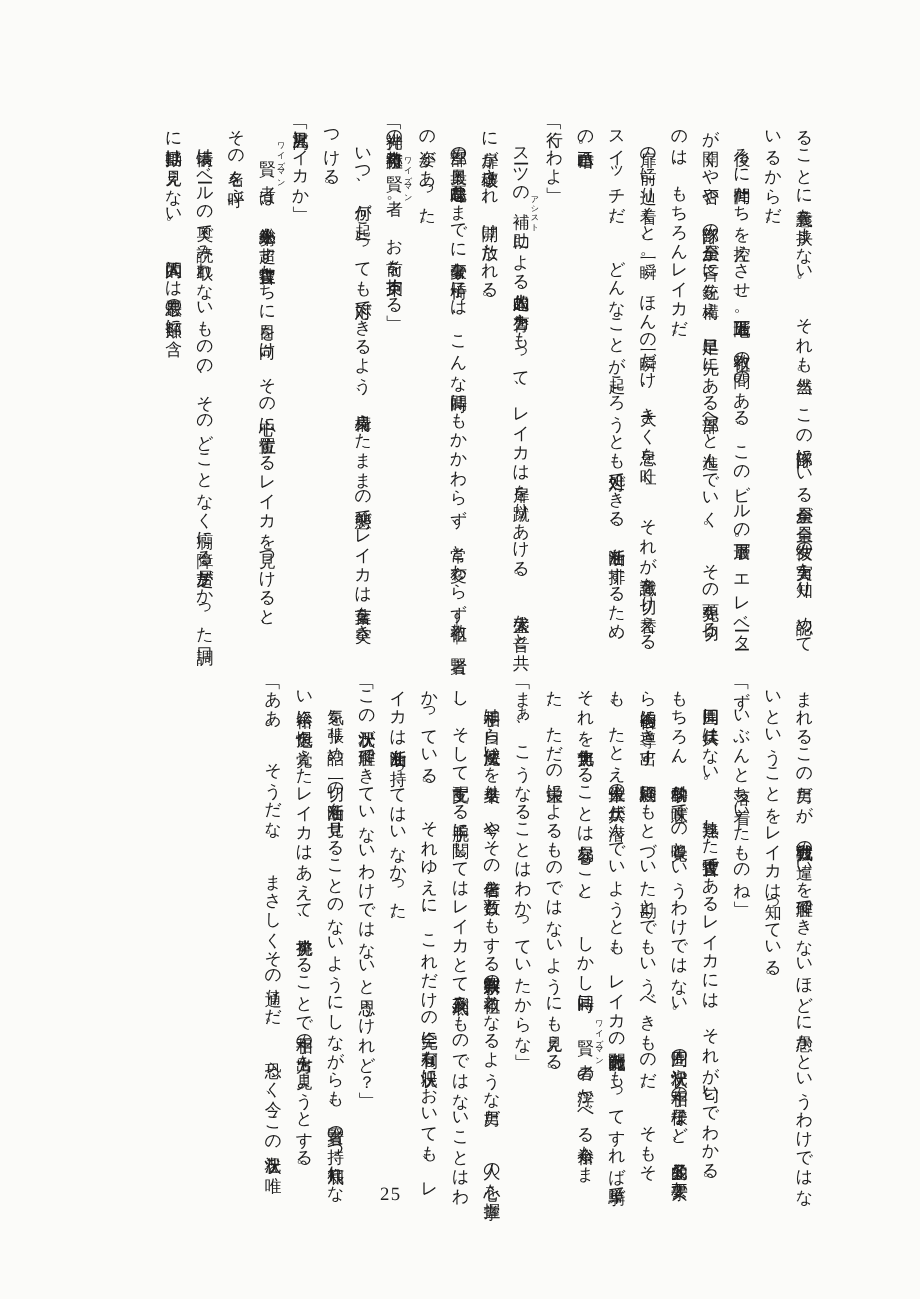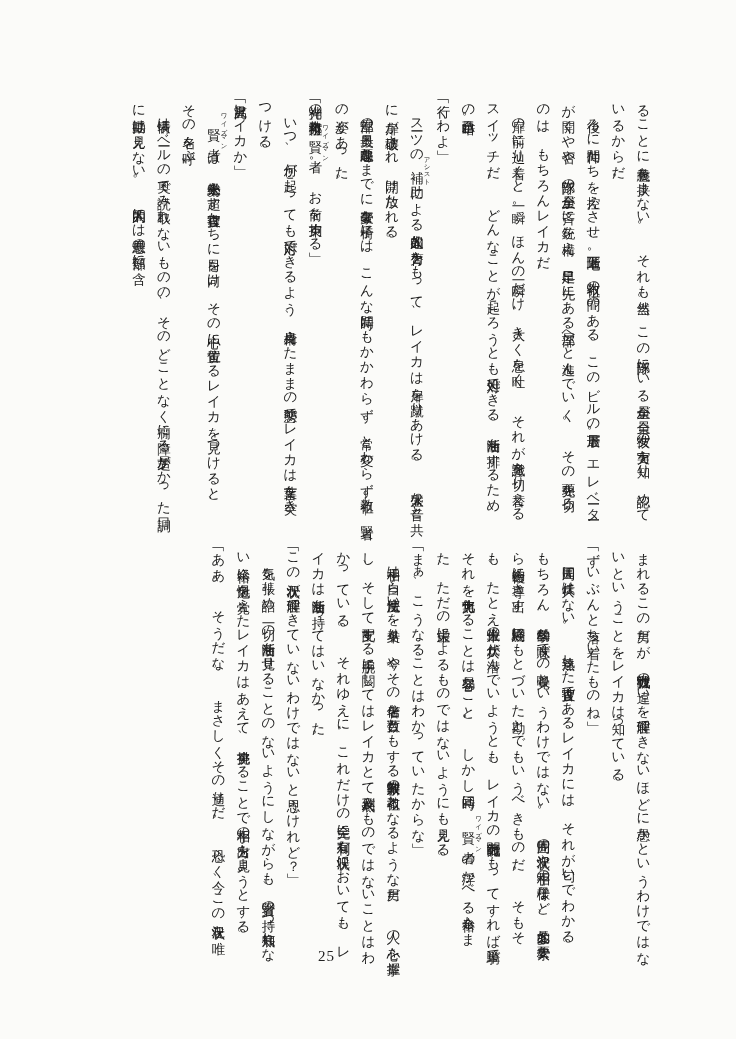--- a/index.html
+++ b/index.html
@@ -44,21 +44,20 @@
   }
   .page-number {
     position: absolute;
     top: 948px;
     left: 0;
     width: 625px;
     text-align: center;
     font-size: 15px;
     letter-spacing: 1px;
     color: #222222;
-    padding-left: 14px;
   }
 </style>
 </head>
 <body>
 
 <div class="page">
   <div class="text-block block-upper">
       <p>ることに意義を挟まない。　それも当然。　この部隊にいる全員が全員、彼女の実力を知り、認めているからだ。</p>
       <p class="indent">後ろに仲間たちを控えさせ、地下五階。　教祖の間のある、このビルの最下層。　エレベーターが開くや否や、部隊の全員が一斉に銃を構え、足早に先にある部屋へと進んでいく。　その先頭を切るのは、もちろんレイカだ。</p>
       <p class="indent">扉の前に辿り着くと、一瞬。　ほんの一瞬だけ、大きく息を吐く。　それが意識を切り替えるスイッチだ。　どんなことが起ころうとも対処できる、油断を排するための自己暗示。</p>

